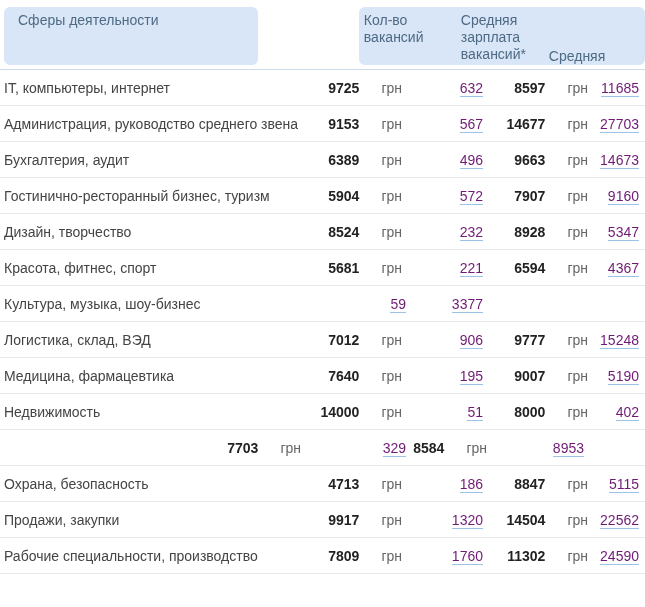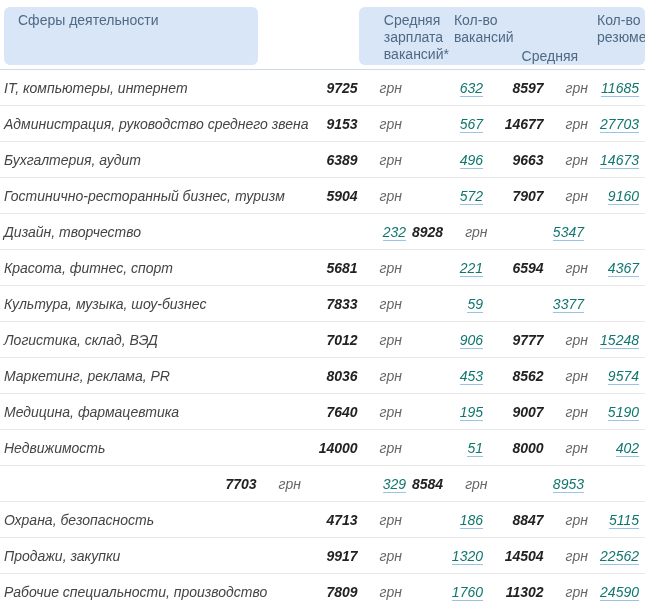--- a/index.html
+++ b/index.html
@@ -42,51 +42,49 @@
     margin-top: 4px;
   }
   
   .row {
     display: grid;
     grid-template-columns: 311px 101px 77px 101px 55px;
     height: 36px;
     box-sizing: border-box;
     border-bottom: 1px solid #e8e8e8;
     align-items: center;
-    font-style: italic;
   }
   .cell { box-sizing: border-box; }
   .c1 { padding-left: 4px; color: #444444; }
   .c2, .c3, .c4, .c5 { text-align: right; white-space: nowrap; }
   .c2 { padding-right: 10px; }
   .c3 { padding-right: 6px; }
   .c4 { padding-right: 2px; }
   .c5 { padding-right: 6px; }
   .num { color: #222222; font-weight: bold; }
   .grn { color: #666666; margin-left: 22px; font-weight: normal; }
   .link {
-    color: #0f766e;
+    color: #701a75;
     text-decoration: none;
     border-bottom: 1px solid rgba(36, 120, 200, 0.45);
     cursor: pointer;
   }
 </style>
 </head>
 <body>
 
 <div class="wrap">
 
   <div class="header-row">
     <div class="hblock hb1">Сферы деятельности</div>
     <div class="hgap"></div>
     <div class="hblock hb2">
+      <div class="hcell hc3">Кол-во вакансий</div>
       <div class="hcell hc2">Средняя зарплата вакансий*</div>
-      <div class="hcell hc3">Кол-во вакансий</div>
       <div class="hcell hc4">Средняя зарплата резюме*</div>
-      <div class="hcell hc5">Кол-во резюме</div>
     </div>
   </div>
 
   <div class="hdr-divider"></div>
 
   <div id="table-body">
   <div class="row">
     <div class="cell c1">IT, компьютеры, интернет</div>
     <div class="cell c2">
       <span class="num">9725</span><span class="grn">грн</span>
@@ -145,20 +143,23 @@
     <div class="cell c4">
       <span class="num">7907</span><span class="grn">грн</span>
     </div>
     <div class="cell c5">
       <a class="link">9160</a>
     </div>
   </div>
 
   <div class="row">
     <div class="cell c1">Дизайн, творчество</div>
+    <div class="cell c2">
+      <span class="num">8524</span><span class="grn">грн</span>
+    </div>
     <div class="cell c3">
       <a class="link">232</a>
     </div>
     <div class="cell c4">
       <span class="num">8928</span><span class="grn">грн</span>
     </div>
     <div class="cell c5">
       <a class="link">5347</a>
     </div>
   </div>
@@ -174,23 +175,20 @@
     <div class="cell c4">
       <span class="num">6594</span><span class="grn">грн</span>
     </div>
     <div class="cell c5">
       <a class="link">4367</a>
     </div>
   </div>
 
   <div class="row">
     <div class="cell c1">Культура, музыка, шоу-бизнес</div>
-    <div class="cell c2">
-      <span class="num">7833</span><span class="grn">грн</span>
-    </div>
     <div class="cell c3">
       <a class="link">59</a>
     </div>
     <div class="cell c5">
       <a class="link">3377</a>
     </div>
   </div>
 
   <div class="row">
     <div class="cell c1">Логистика, склад, ВЭД</div>
@@ -201,35 +199,20 @@
       <a class="link">906</a>
     </div>
     <div class="cell c4">
       <span class="num">9777</span><span class="grn">грн</span>
     </div>
     <div class="cell c5">
       <a class="link">15248</a>
     </div>
   </div>
 
-  <div class="row">
-    <div class="cell c1">Маркетинг, реклама, PR</div>
-    <div class="cell c2">
-      <span class="num">8036</span><span class="grn">грн</span>
-    </div>
-    <div class="cell c3">
-      <a class="link">453</a>
-    </div>
-    <div class="cell c4">
-      <span class="num">8562</span><span class="grn">грн</span>
-    </div>
-    <div class="cell c5">
-      <a class="link">9574</a>
-    </div>
-  </div>
 
   <div class="row">
     <div class="cell c1">Медицина, фармацевтика</div>
     <div class="cell c2">
       <span class="num">7640</span><span class="grn">грн</span>
     </div>
     <div class="cell c3">
       <a class="link">195</a>
     </div>
     <div class="cell c4">

